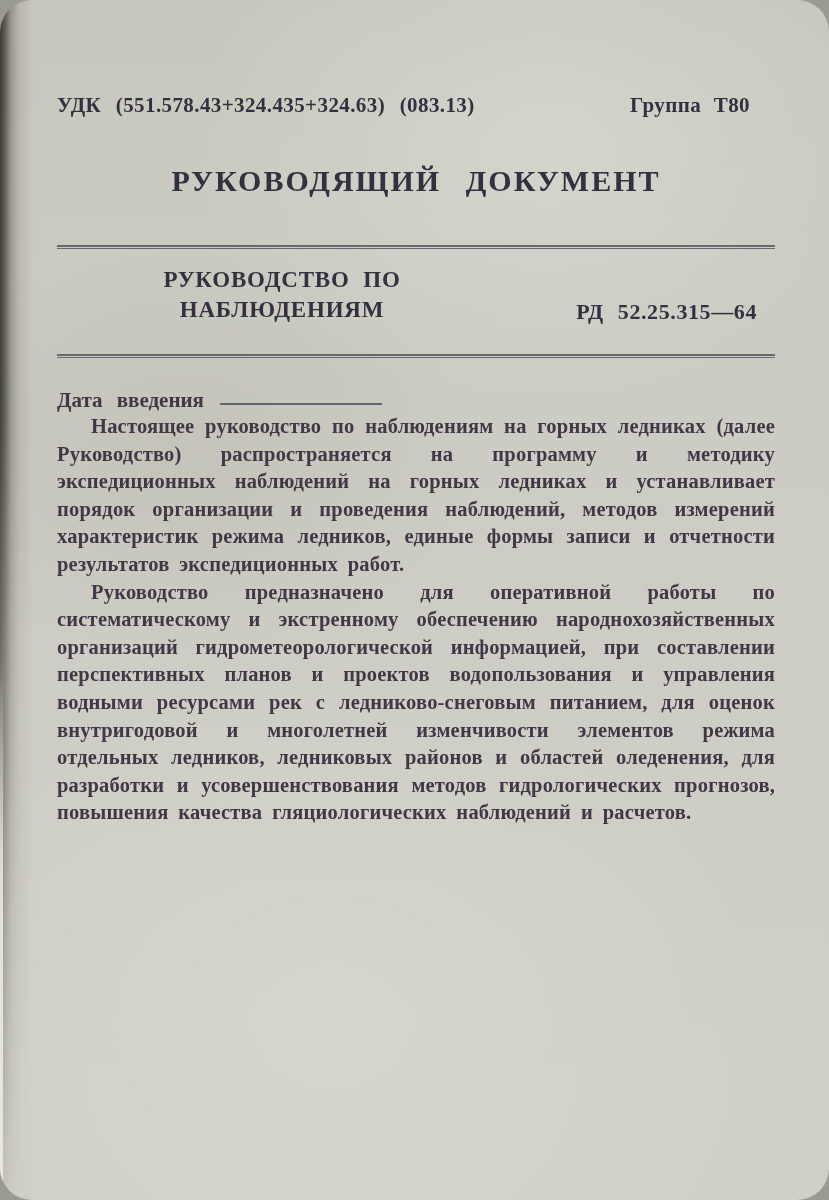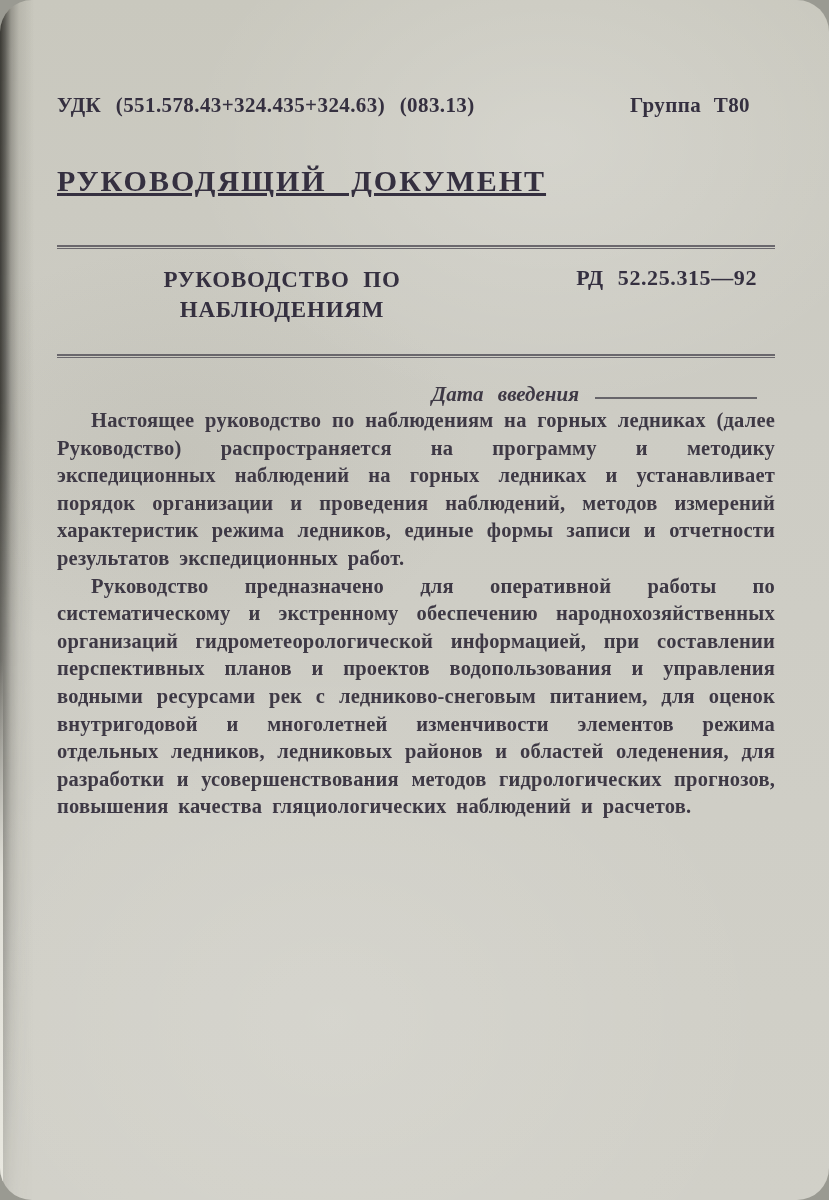--- a/index.html
+++ b/index.html
@@ -50,56 +50,55 @@
     margin-top:93px;
     display:flex;justify-content:space-between;align-items:baseline;
     font-weight:bold;font-size:21px;color:var(--ink-dark);
     letter-spacing:0.4px;
   }
   .udc-row .udc{word-spacing:9px;}
   .udc-row .group{word-spacing:7px;margin-right:25px;}
   
   .doc-kind{
     margin-top:46px;
-    text-align:left;
+    text-align:center;
     font-size:30px;font-weight:bold;color:var(--ink-dark);
-    letter-spacing:2px;word-spacing:15px;text-decoration:underline;
+    letter-spacing:2px;word-spacing:15px;
   }
   
   .rule{
     height:4px;margin:0;
     border-top:2px solid var(--rule);
     border-bottom:1px solid var(--rule);
     opacity:0.82;
   }
   .rule-top{margin-top:47px;}
   .rule-bottom{margin-top:15px;}
   
   .title-block{
-    display:flex;align-items:flex-start;
+    display:flex;align-items:flex-end;
     padding:16px 0 14px 0;
   }
   .title-left{
     width:450px;text-align:center;
     font-size:23px;font-weight:bold;line-height:30px;
     color:var(--ink-dark);letter-spacing:0.8px;word-spacing:7px;
   }
   .doc-code{
     margin-left:auto;margin-right:18px;
     font-size:22px;font-weight:bold;color:var(--ink-dark);
     letter-spacing:0.6px;word-spacing:8px;
   }
   
   .date-row{
-    margin-top:24px;
-    display:flex;justify-content:flex-end;align-items:baseline;
+    margin-top:30px;
+    display:flex;align-items:baseline;
     font-size:21px;font-weight:bold;color:var(--ink);
     word-spacing:9px;
     padding-right:18px;
-    font-style:italic;
   }
   .date-blank{
     display:inline-block;width:162px;height:2px;
     background:var(--rule);
     margin-left:16px;
     transform:translateY(-2px);
     opacity:0.85;
   }
   
   .body-text{
@@ -128,21 +127,21 @@
     </header>
 
     <h1 class="doc-kind">РУКОВОДЯЩИЙ ДОКУМЕНТ</h1>
 
     <div class="rule rule-top"></div>
 
     <div class="title-block">
       <div class="title-left">
         <div>РУКОВОДСТВО ПО НАБЛЮДЕНИЯМ</div>
       </div>
-      <div class="doc-code">РД 52.25.315—92</div>
+      <div class="doc-code">РД 52.25.315—64</div>
     </div>
 
     <div class="rule rule-bottom"></div>
 
     <div class="date-row">
       <span>Дата введения</span>
       <span class="date-blank"></span>
     </div>
 
     <main class="body-text">

